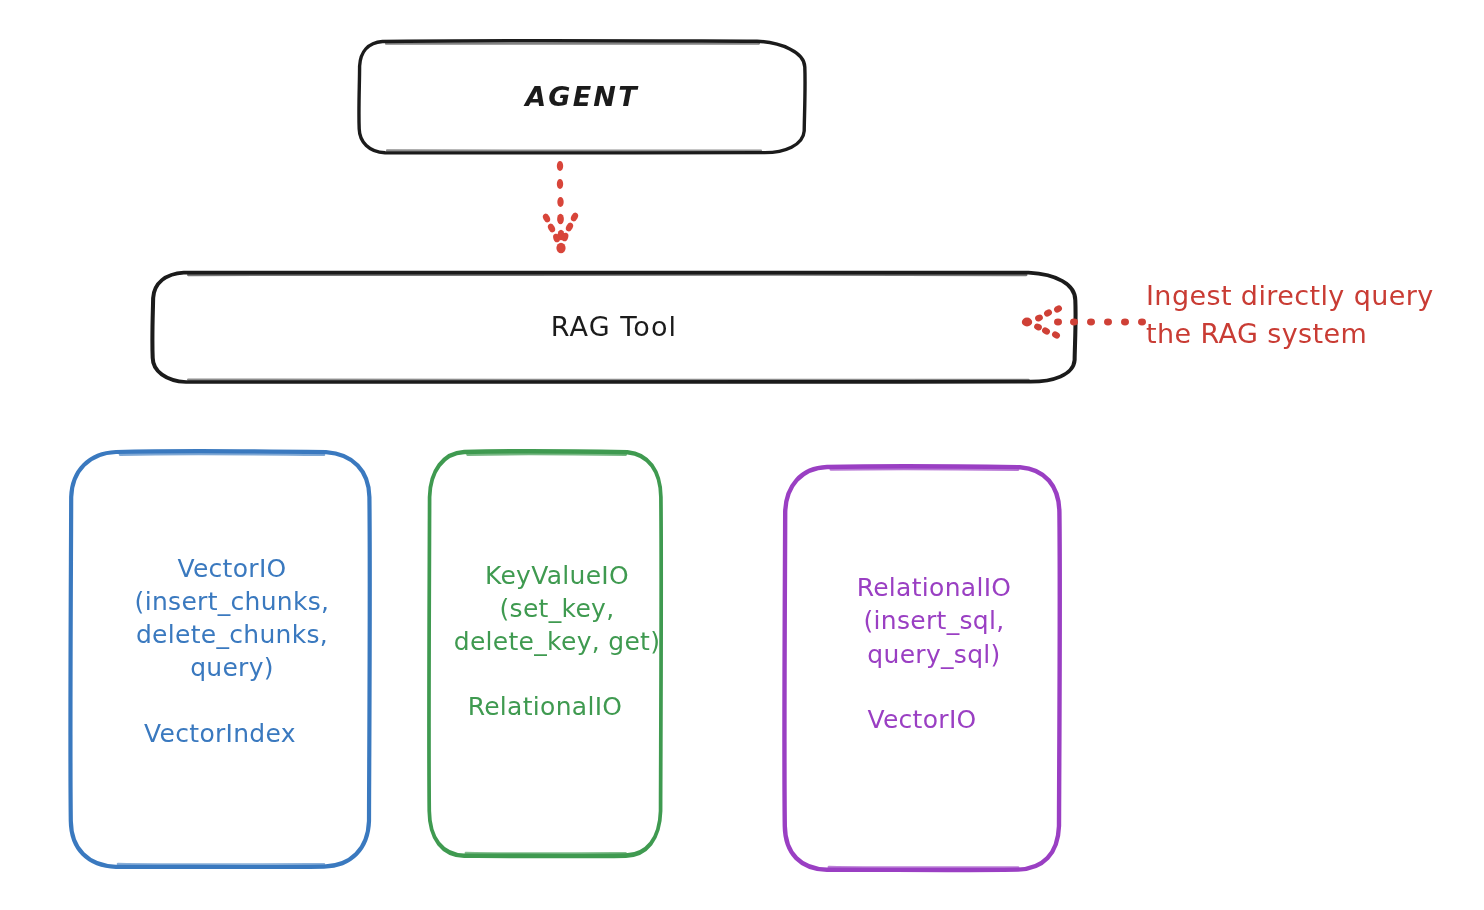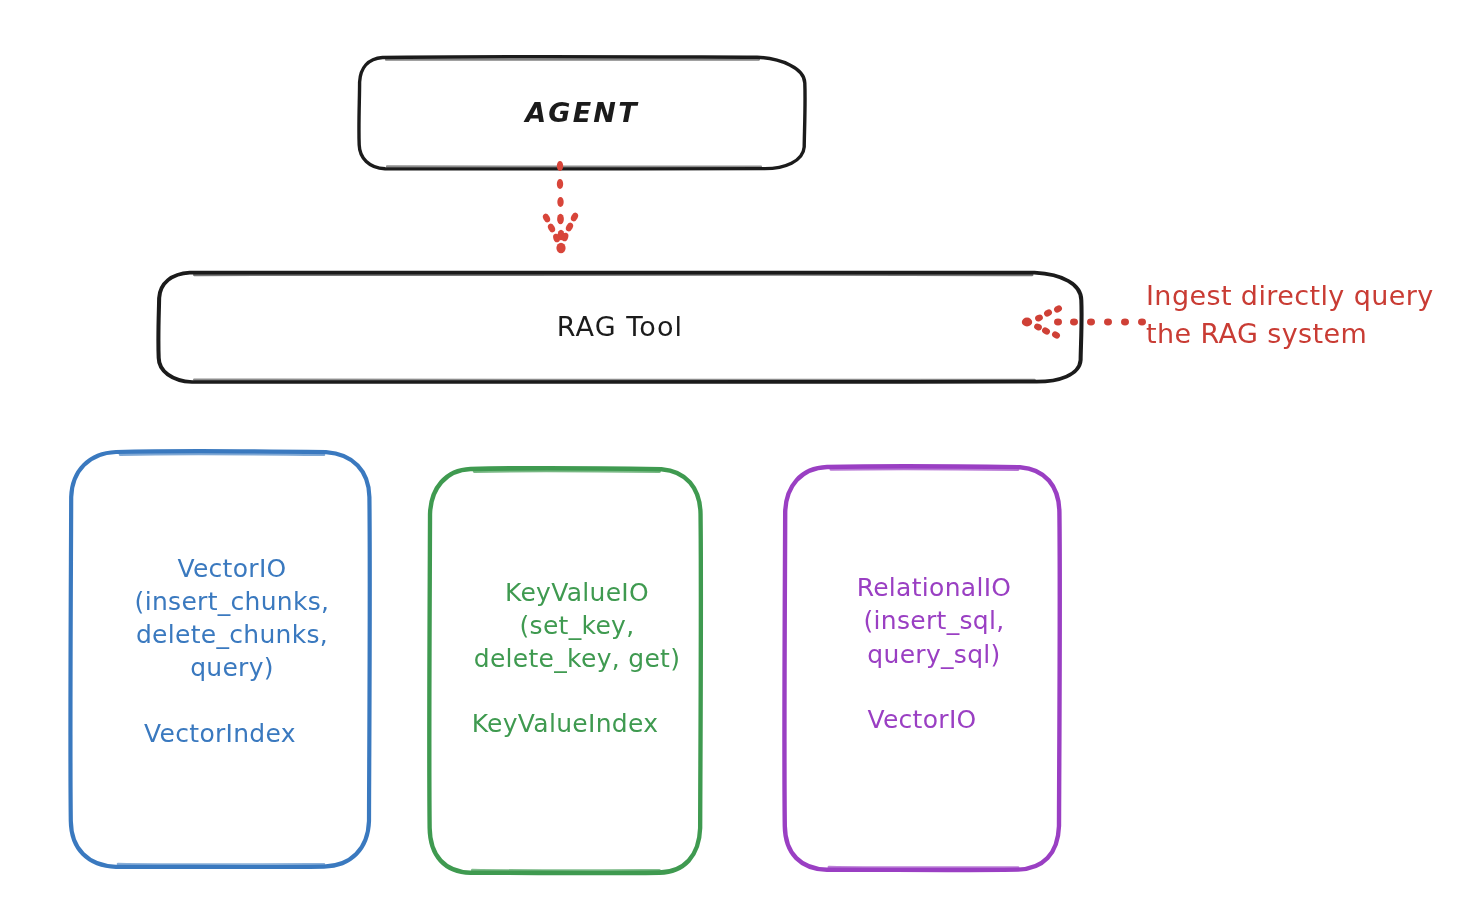--- a/index.html
+++ b/index.html
@@ -44,56 +44,55 @@
     line-height: 1.28;
     letter-spacing: 0.5px;
   }
 
   
   #node-agent {
     left: 357px;
     top: 39px;
     width: 450px;
     height: 116px;
-    margin-top: 16px;
   }
   #node-agent .node-label {
     font-family: "DejaVu Sans", sans-serif;
     font-style: italic;
     font-weight: 700;
     font-size: 27px;
     color: #1b1b1b;
     letter-spacing: 2.2px;
   }
 
   
   #node-ragtool {
-    left: 156px;
+    left: 150px;
     top: 270px;
     width: 928px;
     height: 114px;
   }
   #node-ragtool .node-label {
     font-family: "DejaVu Sans", sans-serif;
     font-size: 27px;
     color: #1b1b1b;
     letter-spacing: 1.1px;
   }
 
   
   #node-vector {
     left: 68px;
     top: 449px;
     width: 304px;
     height: 421px;
   }
   #node-keyvalue {
     left: 427px;
-    top: 466px;
-    width: 276px;
+    top: 449px;
+    width: 236px;
     height: 410px;
   }
   #node-relational {
     left: 782px;
     top: 464px;
     width: 280px;
     height: 409px;
   }
   .store-label {
     font-family: "DejaVu Sans", sans-serif;
@@ -257,21 +256,21 @@
                C290.4,128 289.2,292 289,362 C288,390 272,406 246,406.6
                C182,407.6 106,406.6 46,406.8 C19,406 3.2,390 2.8,362
                C1.8,282 3,118 3.2,48 C4,22 20,4 46,3.0 Z" fill="none" stroke="#3f9a50" stroke-width="4.6" stroke-linecap="round" stroke-linejoin="round"></path>
       <path d="M50,5.4 C118,4.2 192,5.0 246,5.6" fill="none" stroke="#3f9a50" stroke-width="3.0" stroke-linecap="round" opacity="0.7"></path>
       <path d="M48,404.2 C118,405.4 192,404.4 246,404.6" fill="none" stroke="#3f9a50" stroke-width="3.0" stroke-linecap="round" opacity="0.65"></path>
     </svg>
     <div class="node-inner">
       <div class="store-label">KeyValueIO
 (set_key,
 delete_key, get)</div>
-      <div class="store-sub">KeyValueIndex</div>
+      <div class="store-sub">RelationalIO</div>
     </div>
   </div>
 
   <div class="node" id="node-relational">
     <svg class="node-svg" viewBox="0 0 280 409" preserveAspectRatio="none">
       <path d="M45,3.0 C104,1.6 186,2.4 238,3.2 C263,5 277,22 277.4,48
                C278.4,128 277.2,292 277,362 C276,390 261,405 236,405.6
                C176,406.6 102,405.6 45,405.8 C19,405 3.2,390 2.8,362
                C1.8,282 3,118 3.2,48 C4,22 19,4 45,3.0 Z" fill="none" stroke="#9a3fc3" stroke-width="4.4" stroke-linecap="round" stroke-linejoin="round"></path>
       <path d="M49,5.4 C112,4.2 186,5.0 236,5.6" fill="none" stroke="#9a3fc3" stroke-width="2.9" stroke-linecap="round" opacity="0.7"></path>

